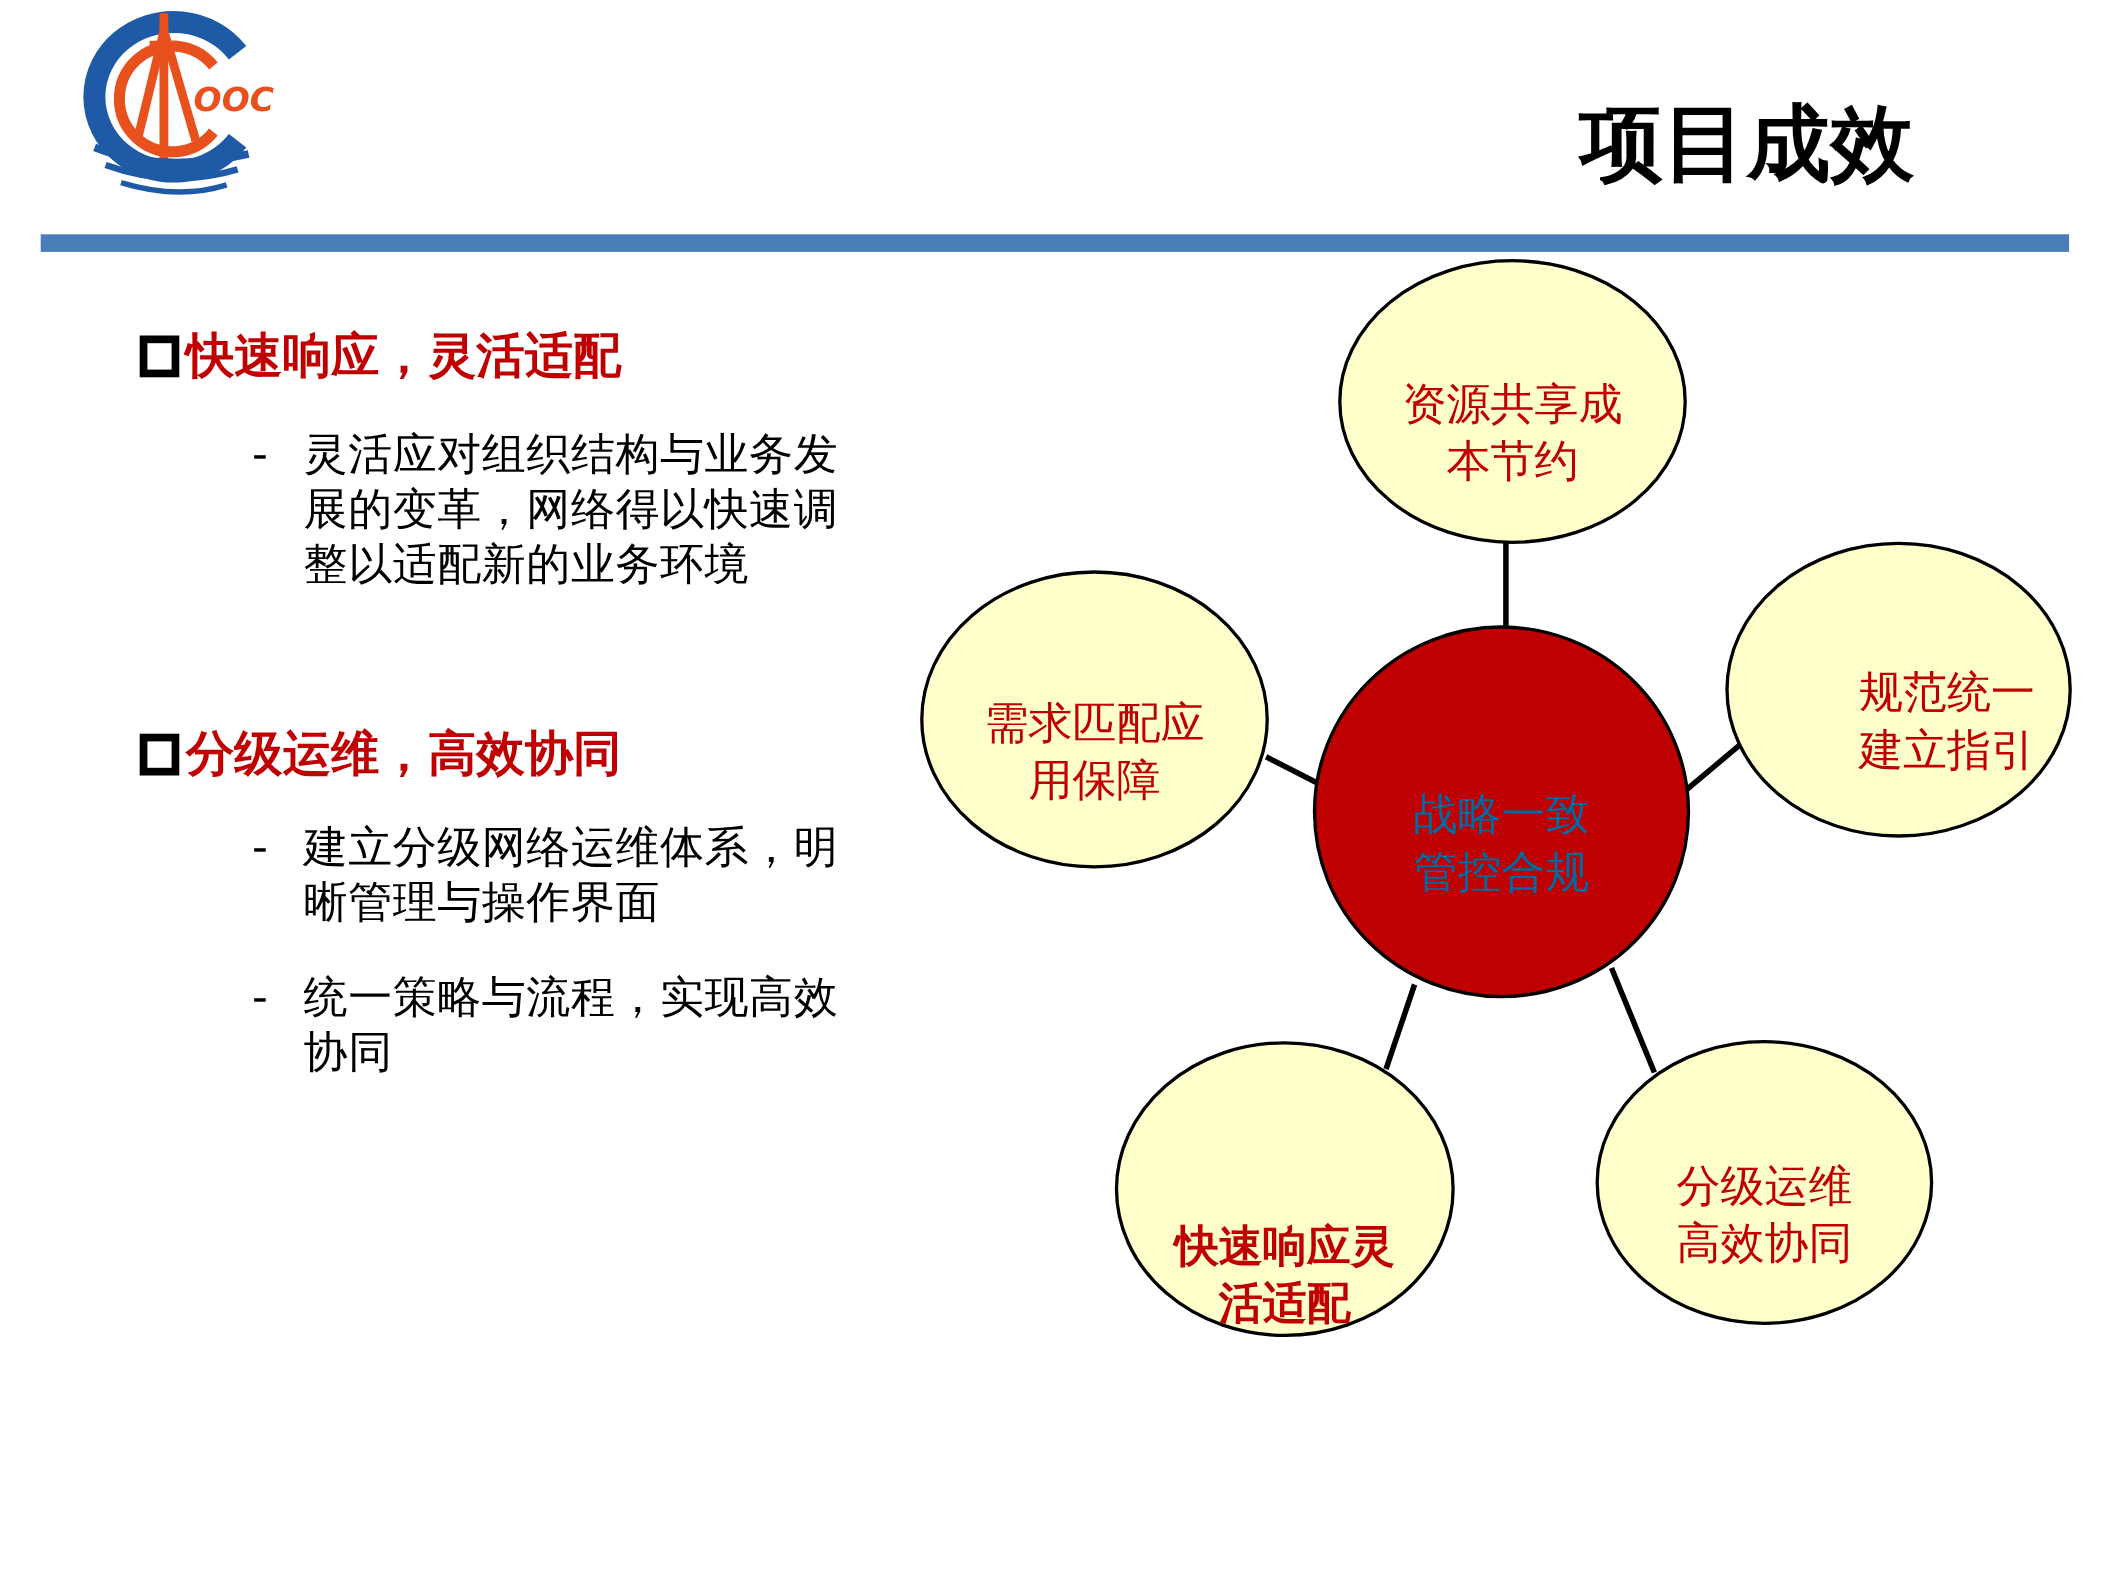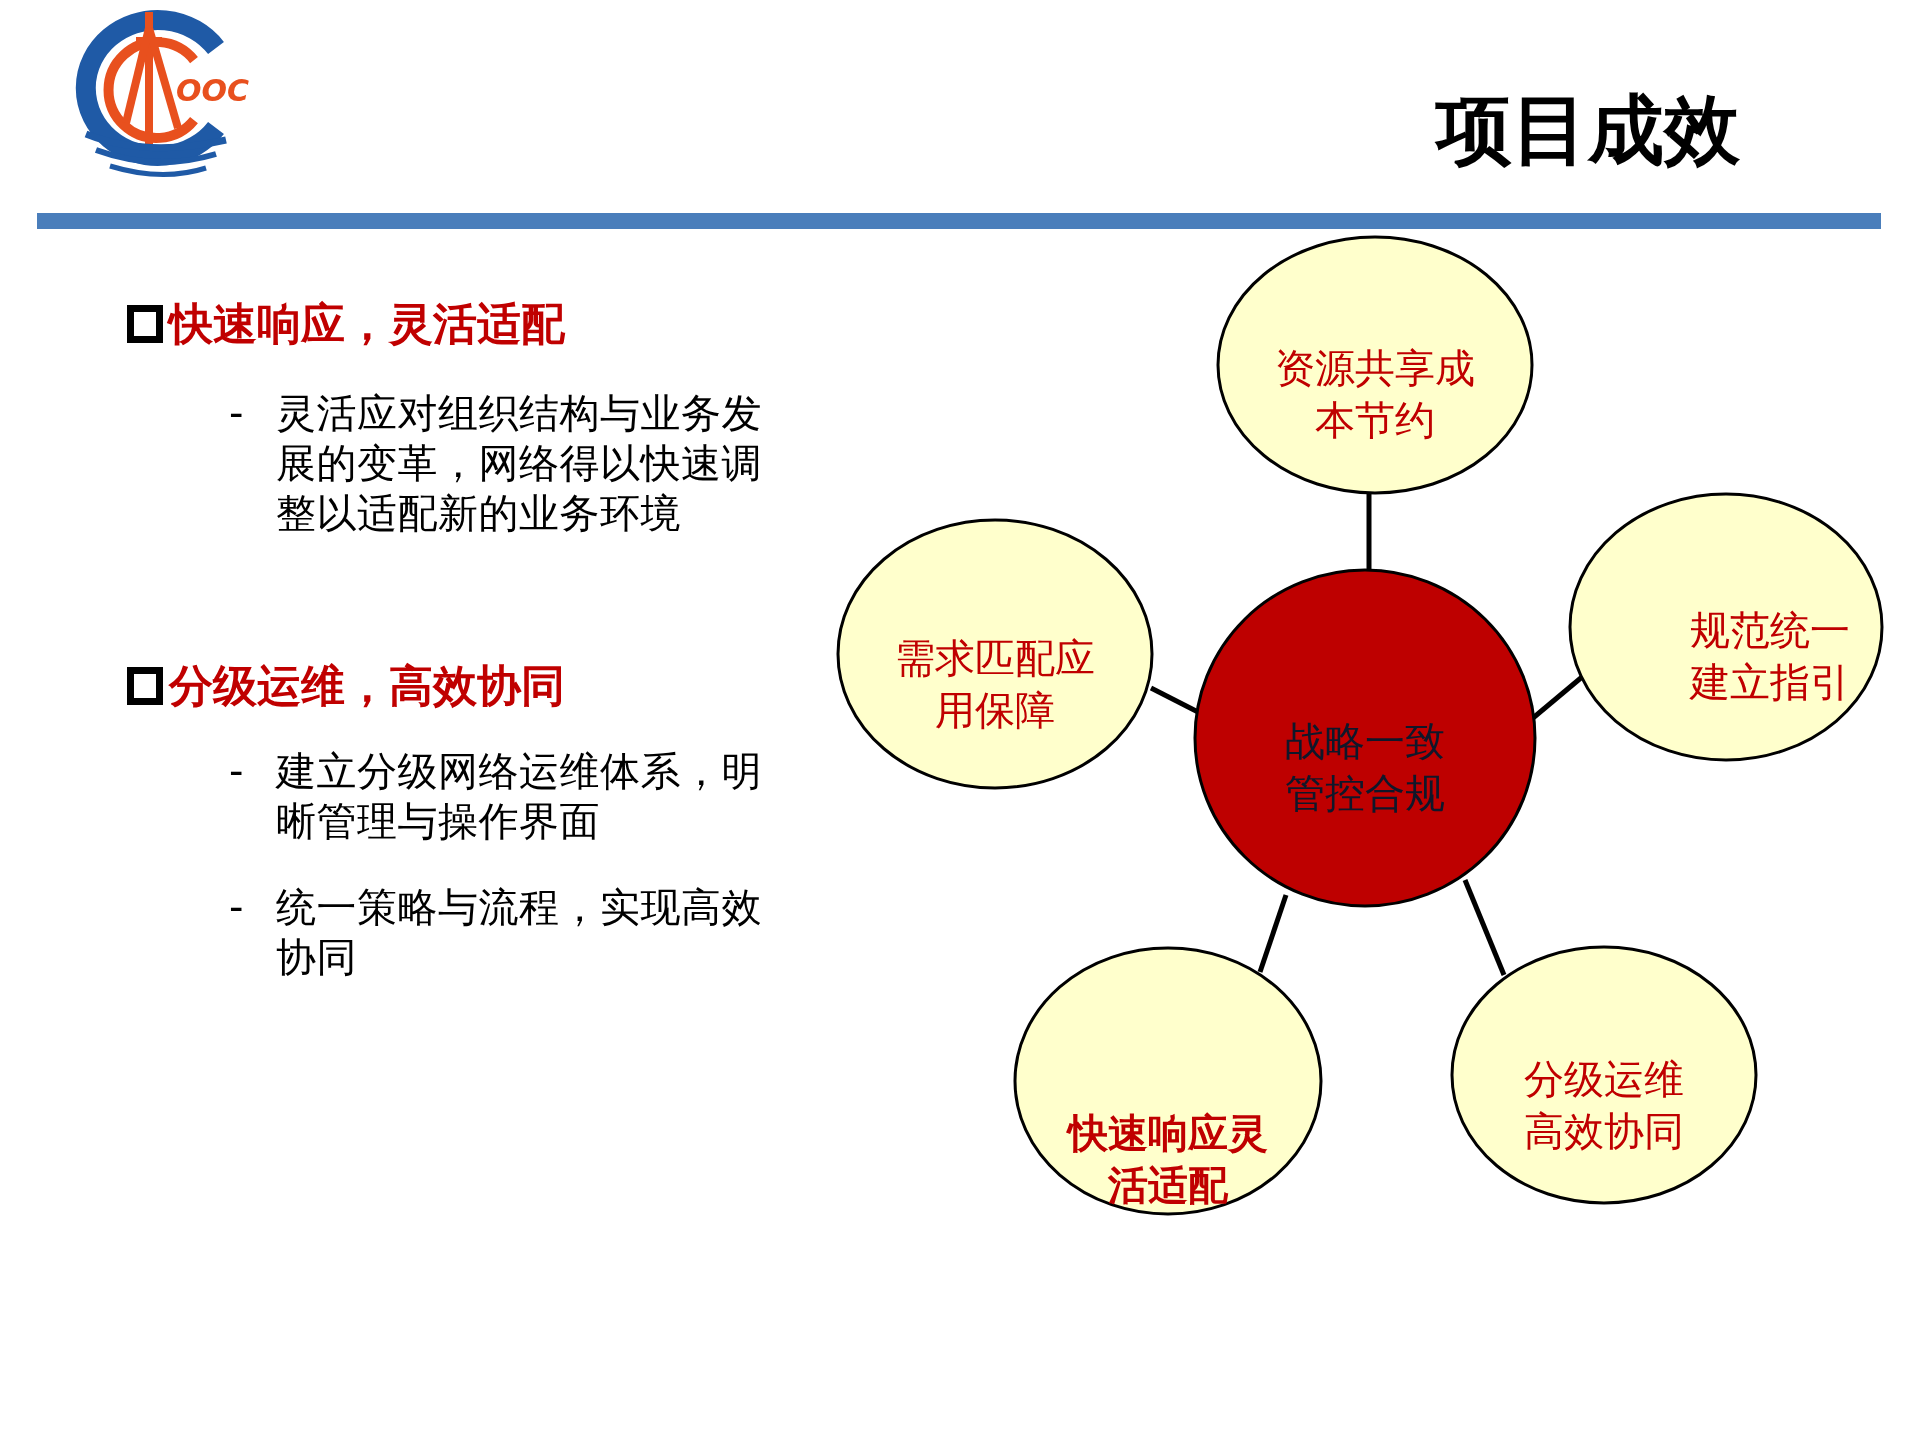--- a/index.html
+++ b/index.html
@@ -94,21 +94,21 @@
       display: flex;
       align-items: center;
       justify-content: center;
       text-align: center;
       font-size: 40px;
       line-height: 52px;
       color: #c00000;
       margin-top: 29px;
     }
     .node-label.center {
-      color: #0f172a;
+      color: #0369a1;
     }
   </style>
 </head>
 <body>
 
 <div class="logo">
   <svg width="196" height="172" viewBox="0 0 196 172">
 
     <path d="M150 40 A72 68 0 1 0 150 120" fill="none" stroke="#1f5aa6" stroke-width="20"></path>
 

